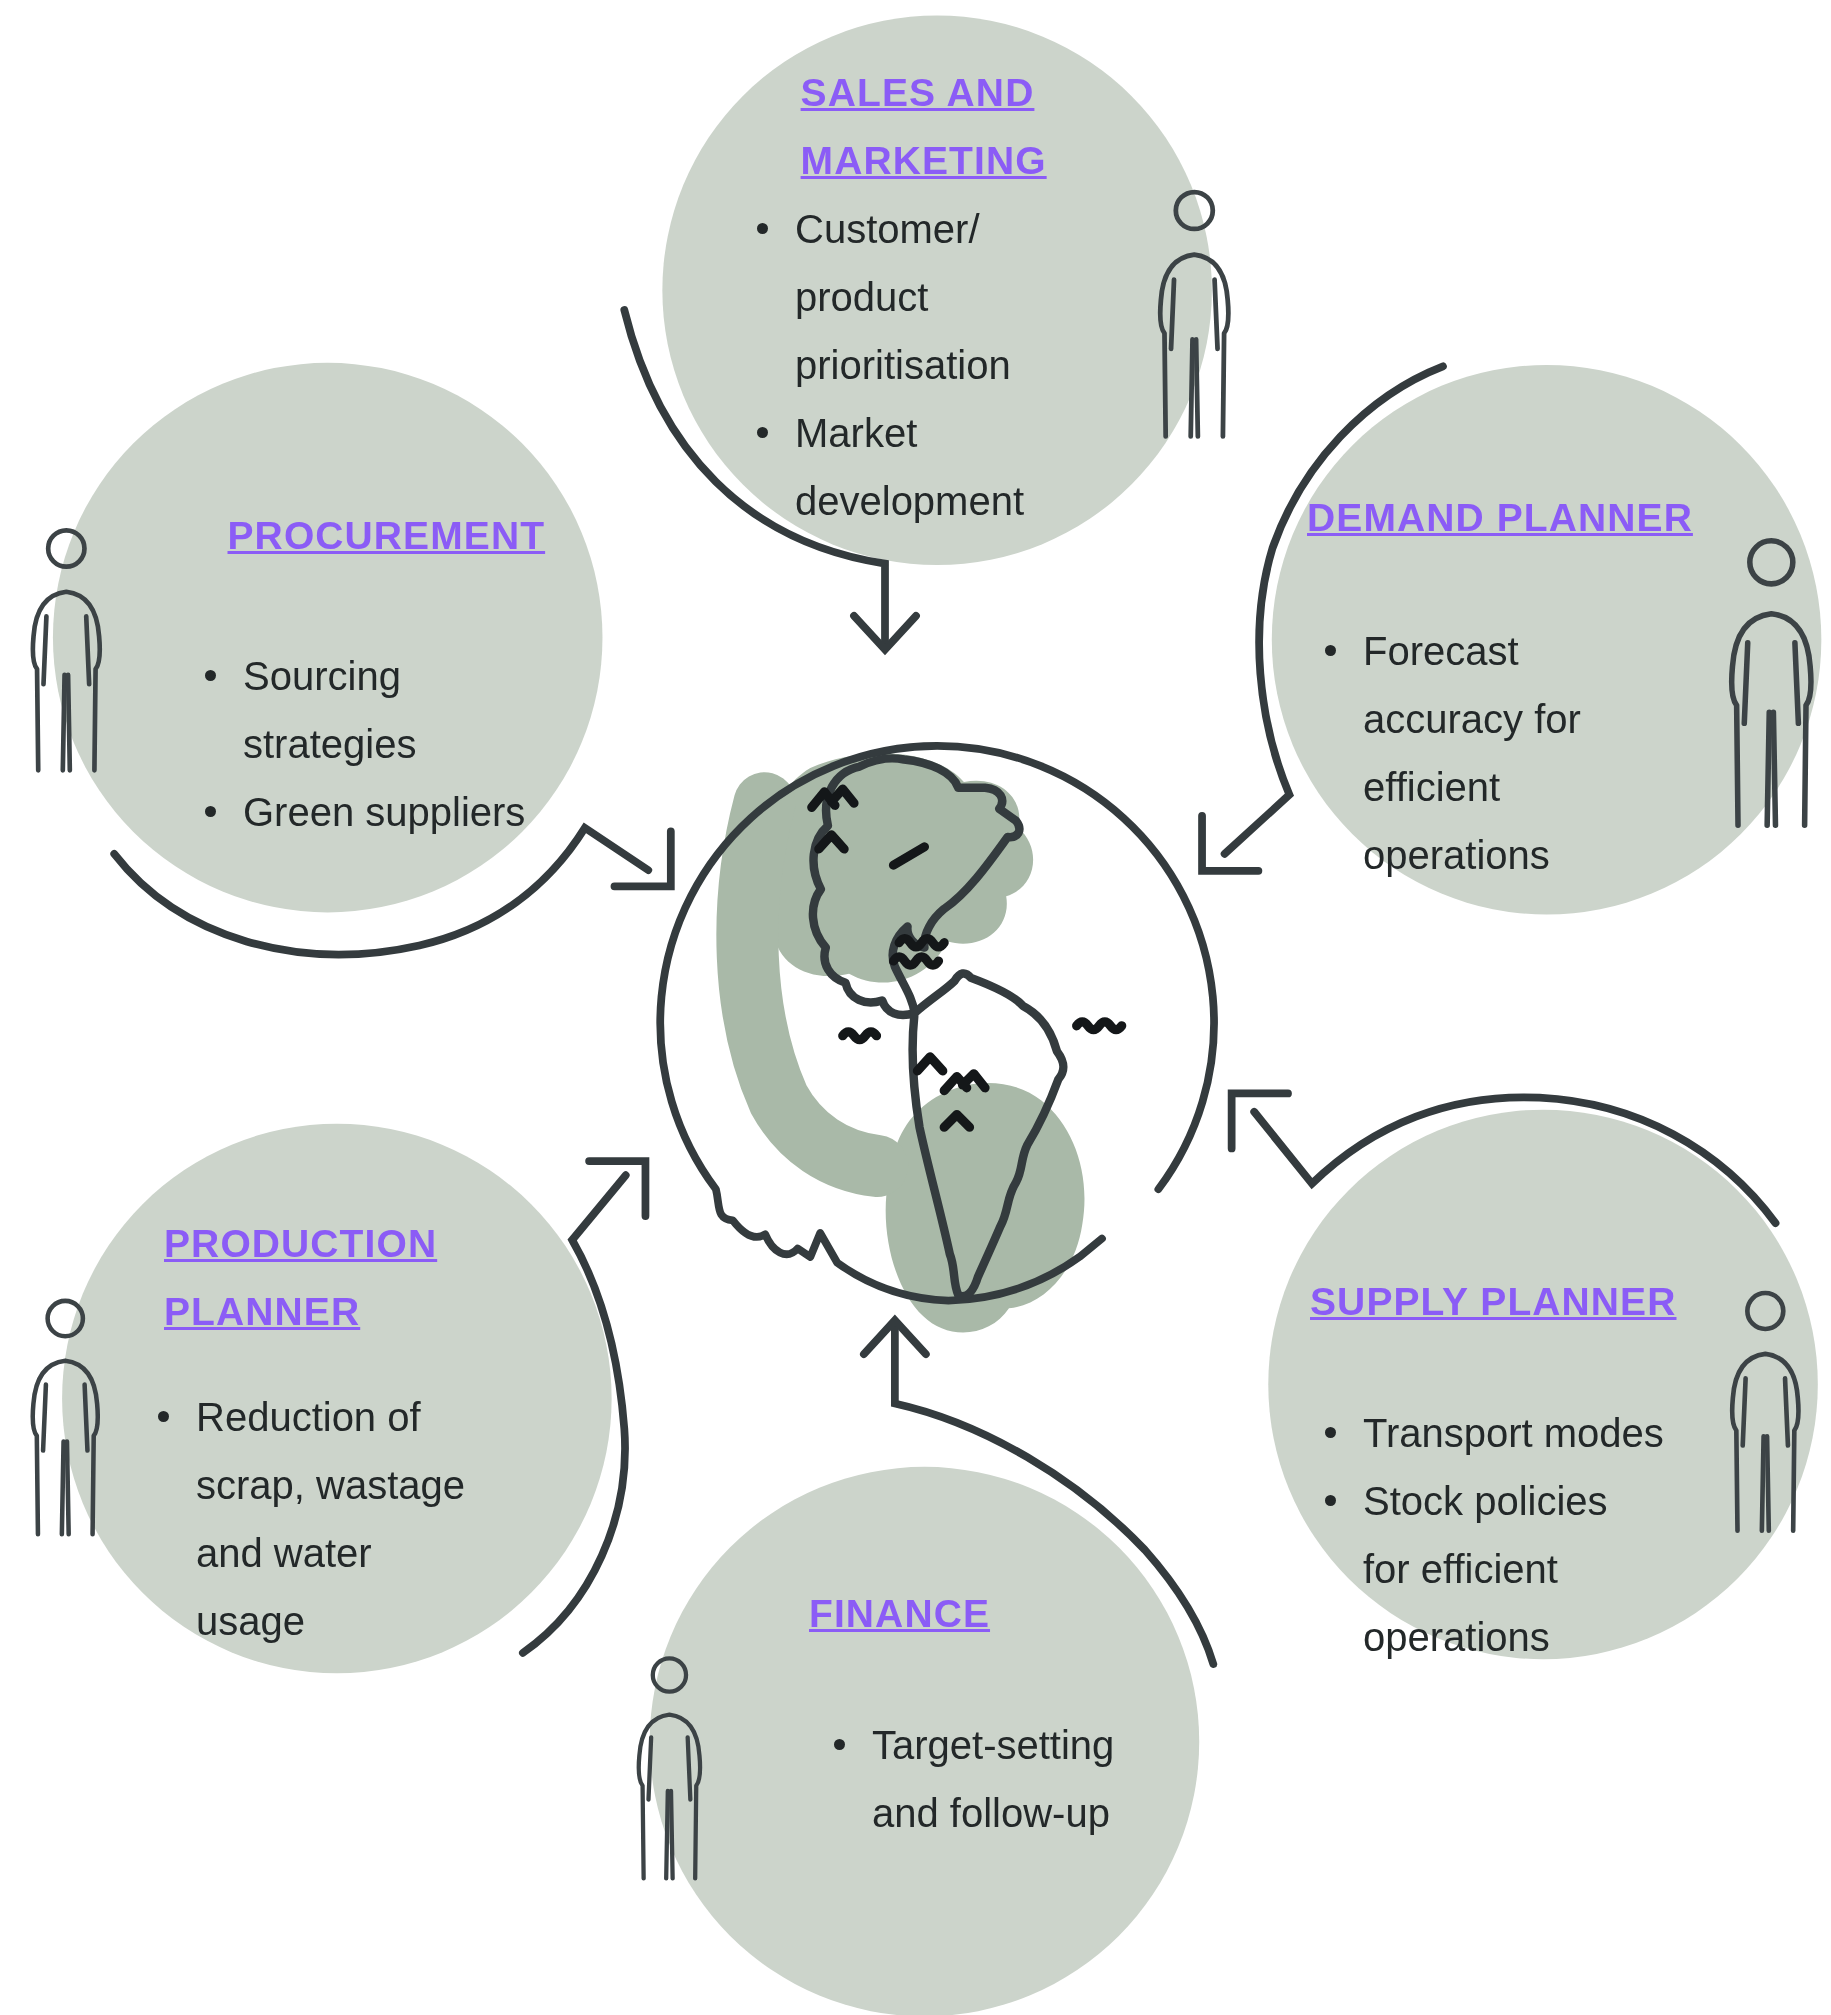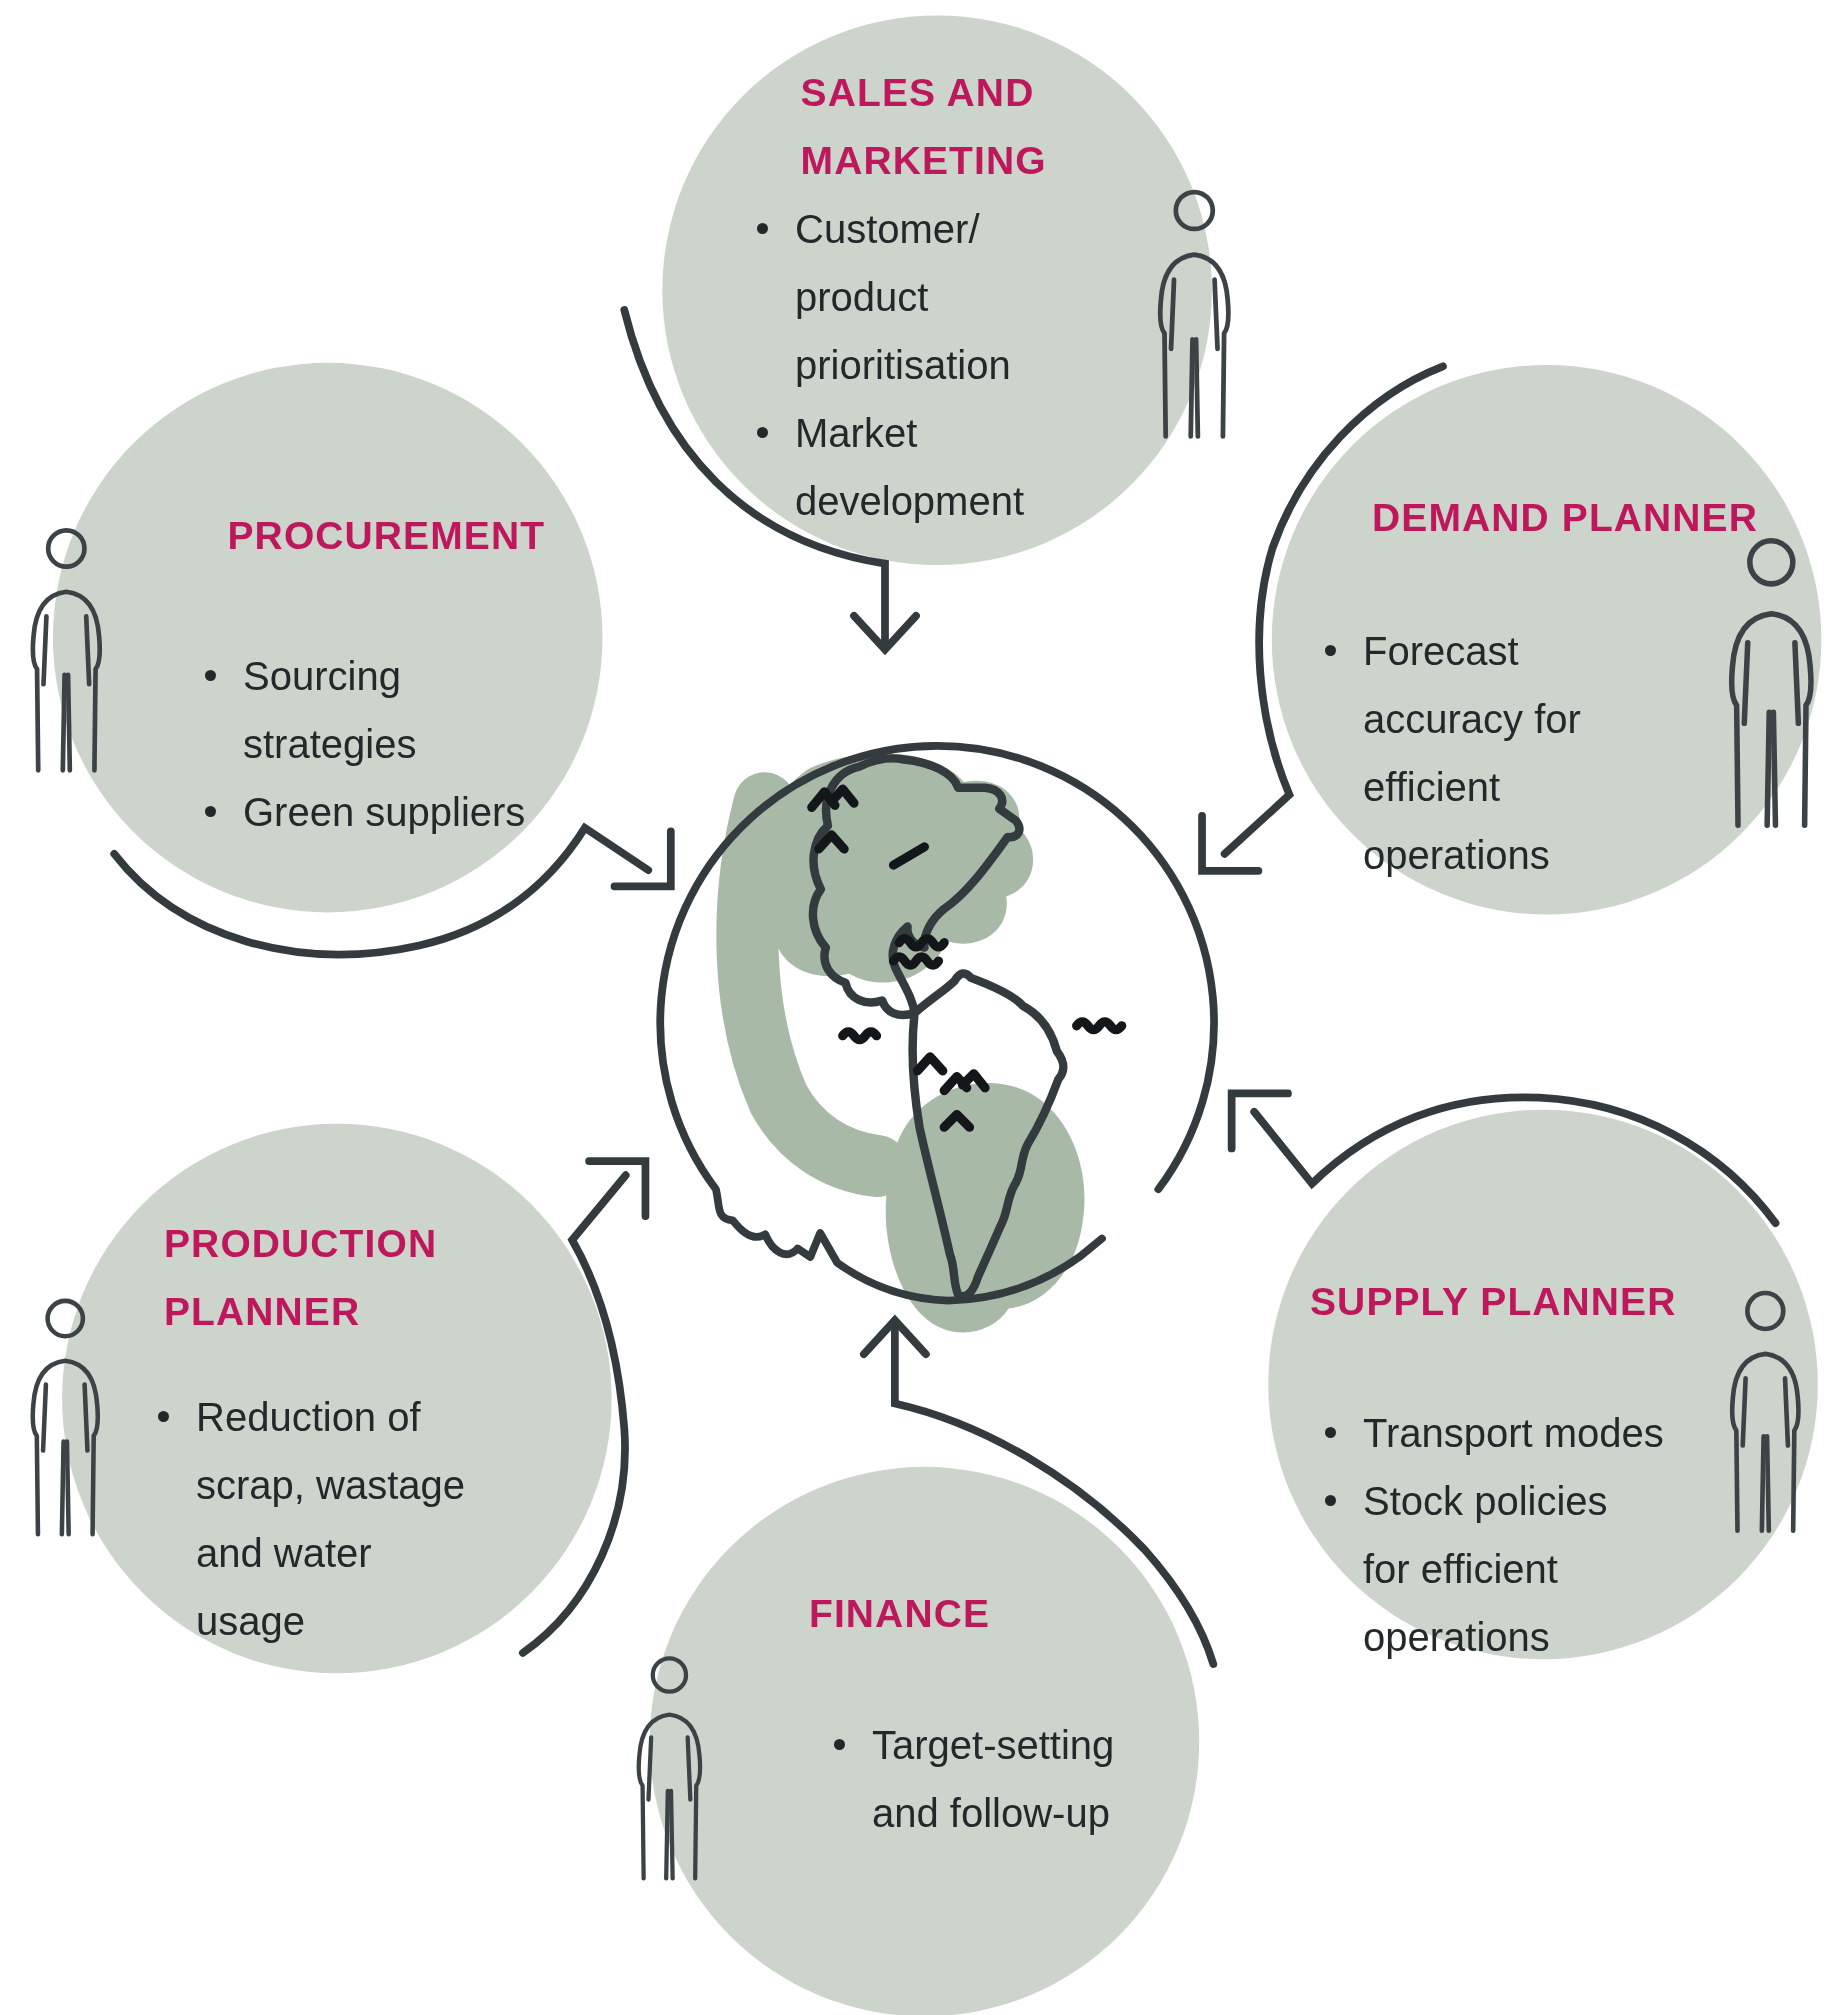--- a/index.html
+++ b/index.html
@@ -6,34 +6,34 @@
   #canvas{
     position:relative;
     width:1832px;height:2015px;
     overflow:hidden;
     background:#ffffff;
     font-family:"Liberation Sans","DejaVu Sans",sans-serif;
   }
   #art{position:absolute;left:0;top:0;}
   
   .bubble-label{position:absolute;color:#232829;}
-  .title{font-weight:700;font-size:39px;line-height:68px;letter-spacing:1.1px;color:#be185d;}
+  .title{font-weight:700;font-size:39px;line-height:68px;letter-spacing:1.1px;color:#8b5cf6;text-decoration:underline;}
   .bullets{list-style:none;margin:0;padding:0;font-size:40px;line-height:68px;font-weight:400;}
   .bullets li{position:relative;}
   .bullets li::before{
     content:"";position:absolute;left:-38px;top:28px;width:11.3px;height:11.3px;
     border-radius:50%;background:#232829;
   }
   
   .sales-marketing   {left:795px;top:59px;  width:395px;}
   .sales-marketing .title{margin-left:5.6px;margin-bottom:0;}
   .procurement       {left:243px; top:502px; width:395px;}
   .procurement .title{margin-left:-15.5px;margin-bottom:72px;}
   .demand-planner    {left:1363px;top:484px; width:395px;}
-  .demand-planner .title{margin-left:-56px;margin-bottom:65px;text-align:right;}
+  .demand-planner .title{margin-left:-56px;margin-bottom:65px;}
   .production-planner{left:196px; top:1210px;width:395px;}
   .production-planner .title{margin-left:-32px;margin-bottom:37px;}
   .supply-planner    {left:1363px;top:1268px;width:380px;}
   .supply-planner .title{margin-left:-53px;margin-bottom:63px;}
   .finance           {left:872px;top:1580px;width:437px;}
   .finance .title{margin-left:-63px;margin-bottom:63px;}
 </style>
 </head>
 <body>
 

